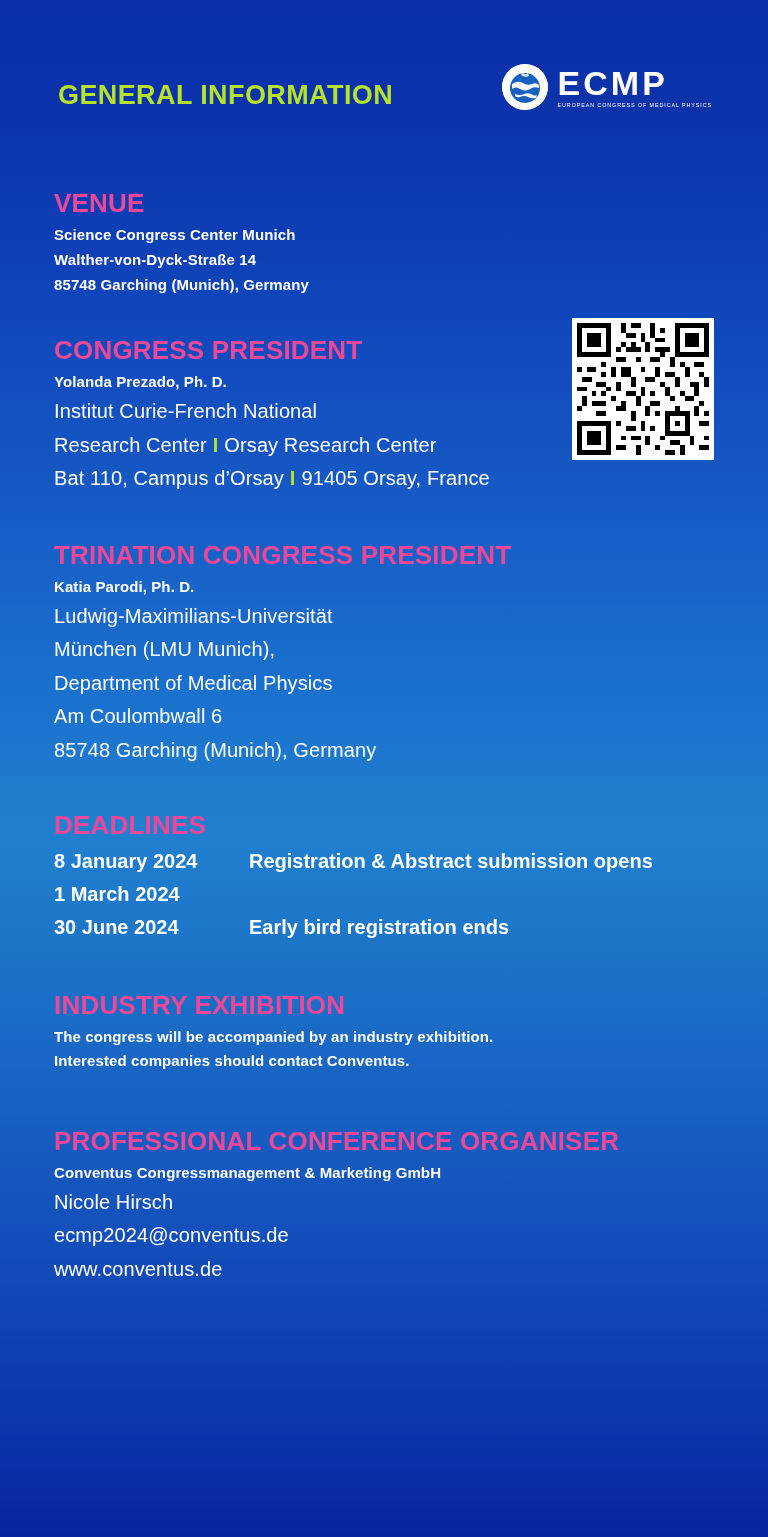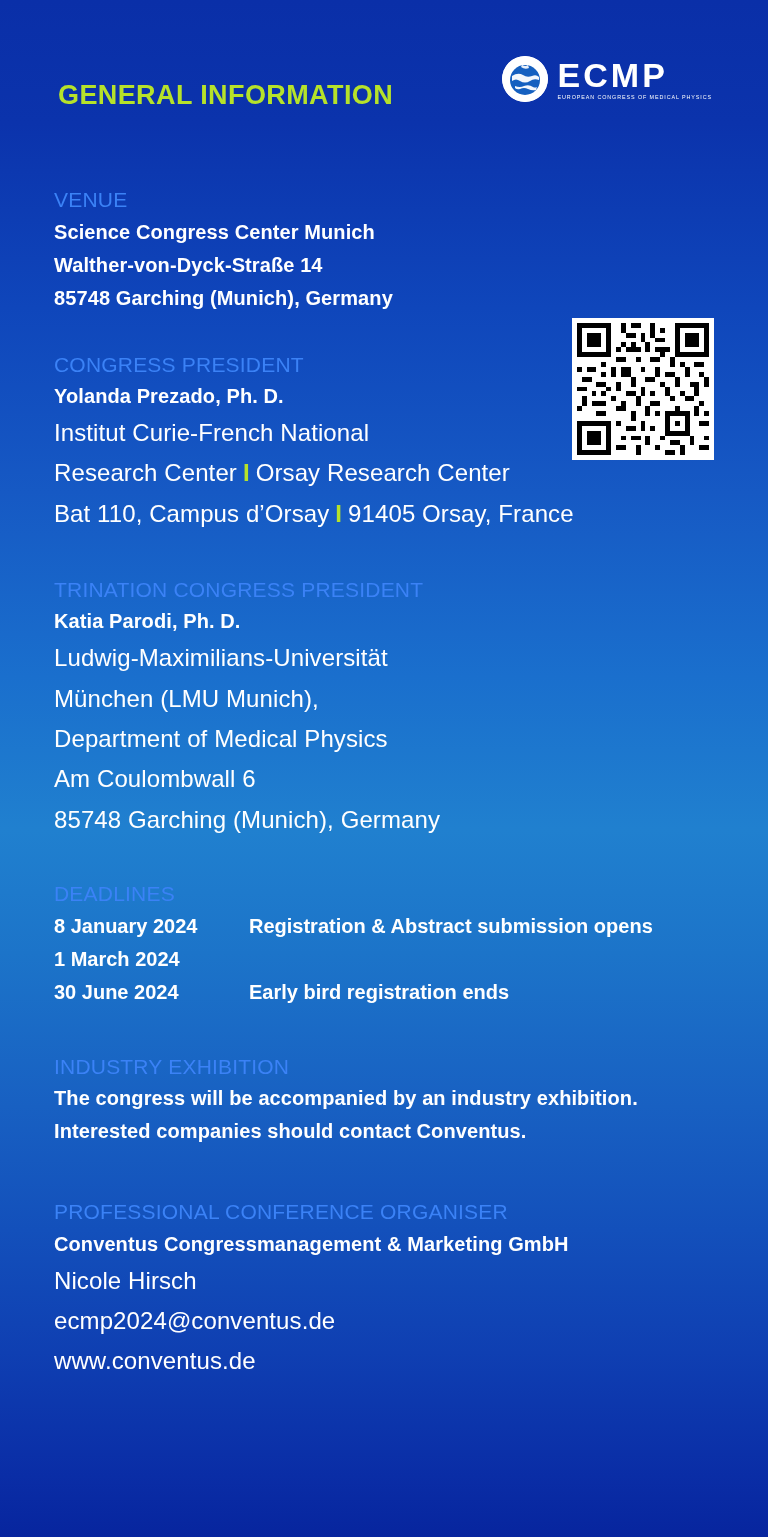--- a/index.html
+++ b/index.html
@@ -41,21 +41,21 @@
     position: absolute;
     top: 80px;
     left: 4px;
     font-size: 27px;
     font-weight: bold;
     letter-spacing: 0.4px;
     color: #b6e22a;
   }
   .logo {
     position: absolute;
-    top: 56px;
+    top: 64px;
     right: 2px;
     display: flex;
     align-items: center;
     gap: 10px;
   }
   .logo-globe {
     width: 46px;
     height: 46px;
     border-radius: 50%;
     background: #ffffff;
@@ -75,35 +75,35 @@
     font-size: 5.4px;
     letter-spacing: 0.9px;
     color: #ffffff;
     margin-top: 3px;
     text-align: right;
   }
 
   
   .section { margin-bottom: 0; }
   .sec-head {
-    color: #3b82f6;
-    font-weight: normal;
-    font-size: 21px;
+    color: #ec4899;
+    font-weight: bold;
+    font-size: 26px;
     letter-spacing: 0.2px;
     line-height: 1.5;
   }
   .line-b {
     font-weight: bold;
-    font-size: 20px;
+    font-size: 15px;
     line-height: 1.65;
     letter-spacing: 0.1px;
   }
   .line-r {
     font-weight: normal;
-    font-size: 24px;
+    font-size: 20px;
     line-height: 1.68;
     letter-spacing: 0.1px;
   }
   .sep {
     color: #b6e22a;
     font-weight: bold;
     padding: 0 6px;
   }
 
   

